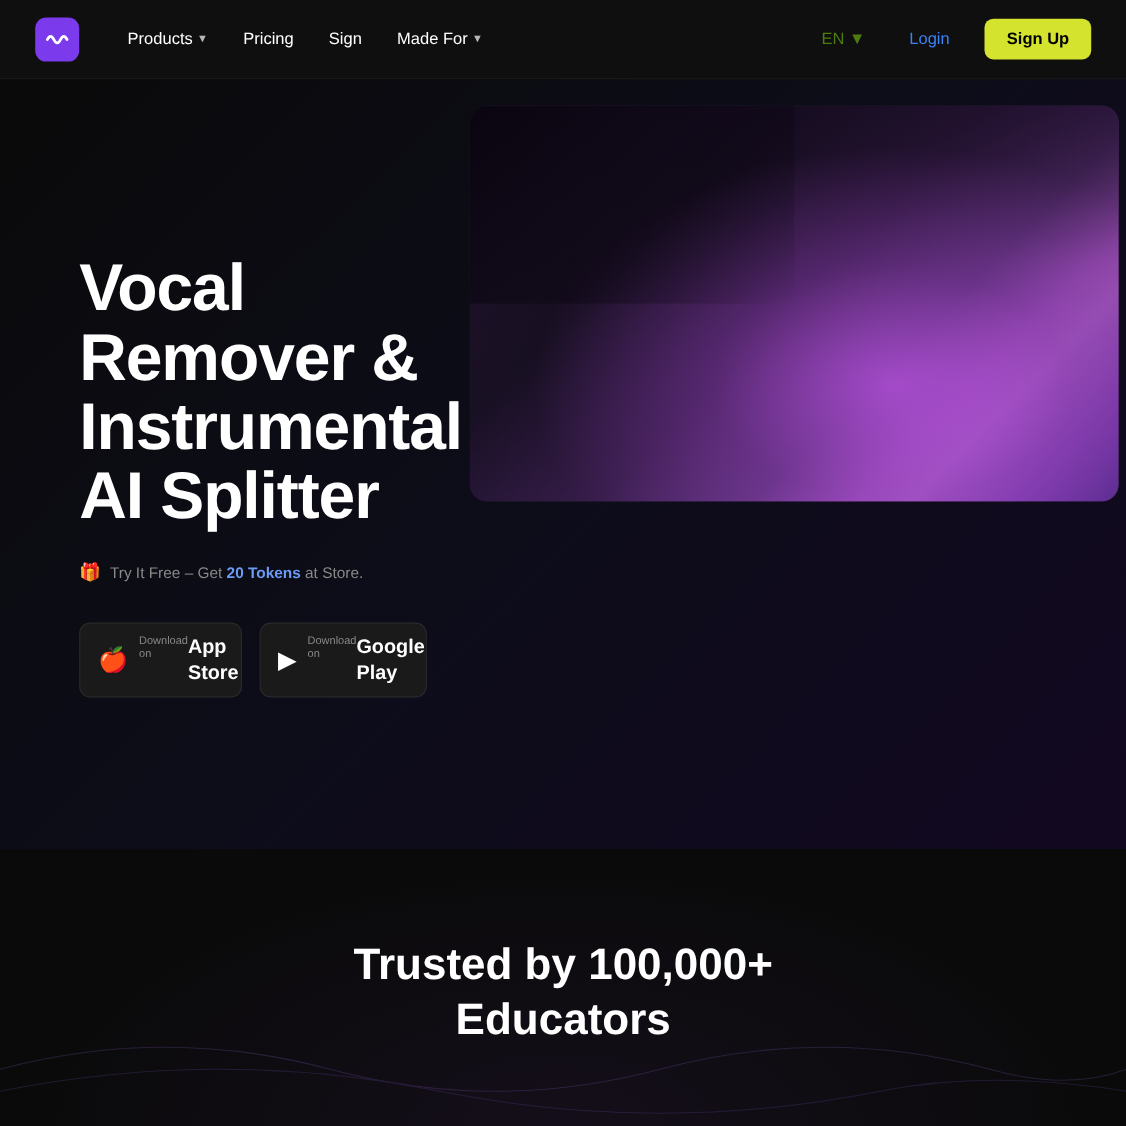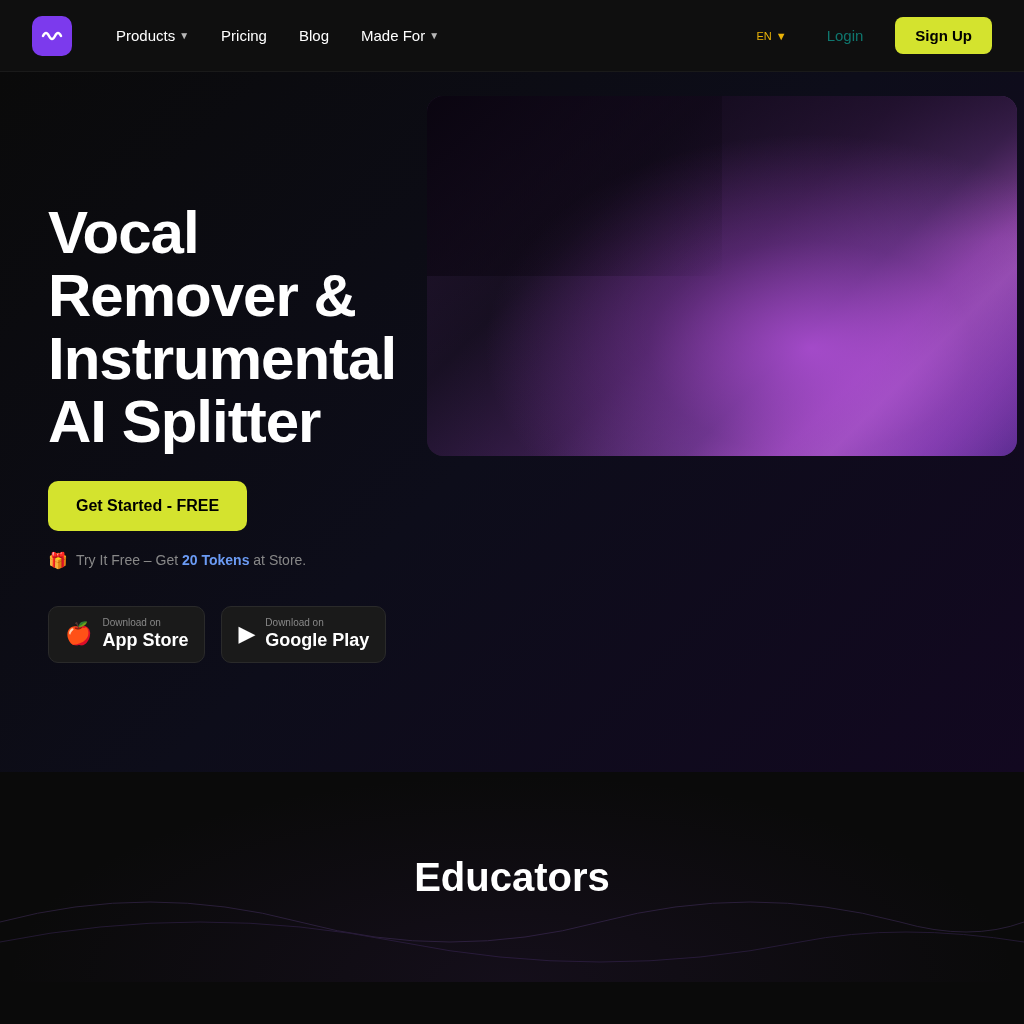--- a/index.html
+++ b/index.html
@@ -76,29 +76,29 @@
     .nav-right {
       display: flex;
       align-items: center;
       gap: 16px;
     }
 
     .lang-selector {
       display: flex;
       align-items: center;
       gap: 4px;
-      color: #eab308;
-      font-size: 11px;
+      color: #4d7c0f;
+      font-size: 15px;
       cursor: pointer;
       padding: 8px;
       border-radius: 6px;
     }
 
     .login-btn {
-      color: #0f766e;
+      color: #3b82f6;
       font-size: 15px;
       font-weight: 500;
       cursor: pointer;
       padding: 8px 16px;
       border-radius: 6px;
       background: transparent;
       border: none;
     }
 
     .signup-btn {
@@ -116,21 +116,21 @@
     .hero {
       display: grid;
       grid-template-columns: 420px 1fr;
       min-height: 700px;
       position: relative;
       overflow: hidden;
       background: linear-gradient(135deg, #0a0a0a 0%, #0d0d1a 50%, #120820 100%);
     }
 
     .hero-left {
-      padding: 80px 32px 60px 48px;
+      padding: 80px 32px 60px 72px;
       display: flex;
       flex-direction: column;
       justify-content: center;
       position: relative;
       z-index: 2;
     }
 
     .hero-title {
       font-size: 60px;
       font-weight: 900;
@@ -196,21 +196,21 @@
       cursor: pointer;
       min-width: 140px;
     }
 
     .app-badge-icon {
       font-size: 22px;
     }
 
     .app-badge-text {
       display: flex;
-      flex-direction: column;
+      flex-direction: row;
     }
 
     .app-badge-small {
       font-size: 10px;
       color: #888;
       line-height: 1.2;
     }
 
     .app-badge-name {
       font-size: 18px;
@@ -315,21 +315,21 @@
     </div>
     <div class="nav-items">
       <div class="nav-item">
         <span>Products</span>
         <span class="nav-chevron">▼</span>
       </div>
       <div class="nav-item">
         <span>Pricing</span>
       </div>
       <div class="nav-item">
-        <span>Blog</span>
+        <span>Sign</span>
       </div>
       <div class="nav-item">
         <span>Made For</span>
         <span class="nav-chevron">▼</span>
       </div>
     </div>
   </div>
 
   <div class="nav-right">
     <div class="lang-selector">
@@ -338,21 +338,20 @@
     </div>
     <button class="login-btn">Login</button>
     <button class="signup-btn">Sign Up</button>
   </div>
 </nav>
 
 <section class="hero">
   <div class="hero-left">
     <h1 class="hero-title">Vocal Remover &amp; Instrumental AI Splitter</h1>
 
-    <button class="cta-btn">Get Started - FREE</button>
 
     <div class="free-trial">
       <span class="gift-icon">🎁</span>
       <span>
         <span>Try It Free – Get</span>
         <span class="tokens-highlight"> </span><span class="tokens-highlight">20 Tokens</span>
         <span> </span><span>at Store.</span>
       </span>
     </div>
 
@@ -380,20 +379,21 @@
         <div class="hero-image-overlay"></div>
         <div class="hero-image-dark"></div>
       </div>
     </div>
   </div>
 </section>
 
 <section class="trusted-section">
   <div>
     <div class="trusted-title">
+      <div>Trusted by 100,000+</div>
       <div>Educators</div>
     </div>
   </div>
 
   <svg class="trusted-curves" viewBox="0 0 1024 120" preserveAspectRatio="none">
     <path d="M 0 60 Q 150 20 300 60 Q 450 100 600 60 Q 750 20 900 60 Q 970 80 1024 60" stroke="#6b4a9a" stroke-width="1" fill="none"></path>
     <path d="M 0 80 Q 200 40 400 80 Q 600 120 800 80 Q 900 60 1024 80" stroke="#5a3a8a" stroke-width="1" fill="none"></path>
   </svg>
 </section>
 

